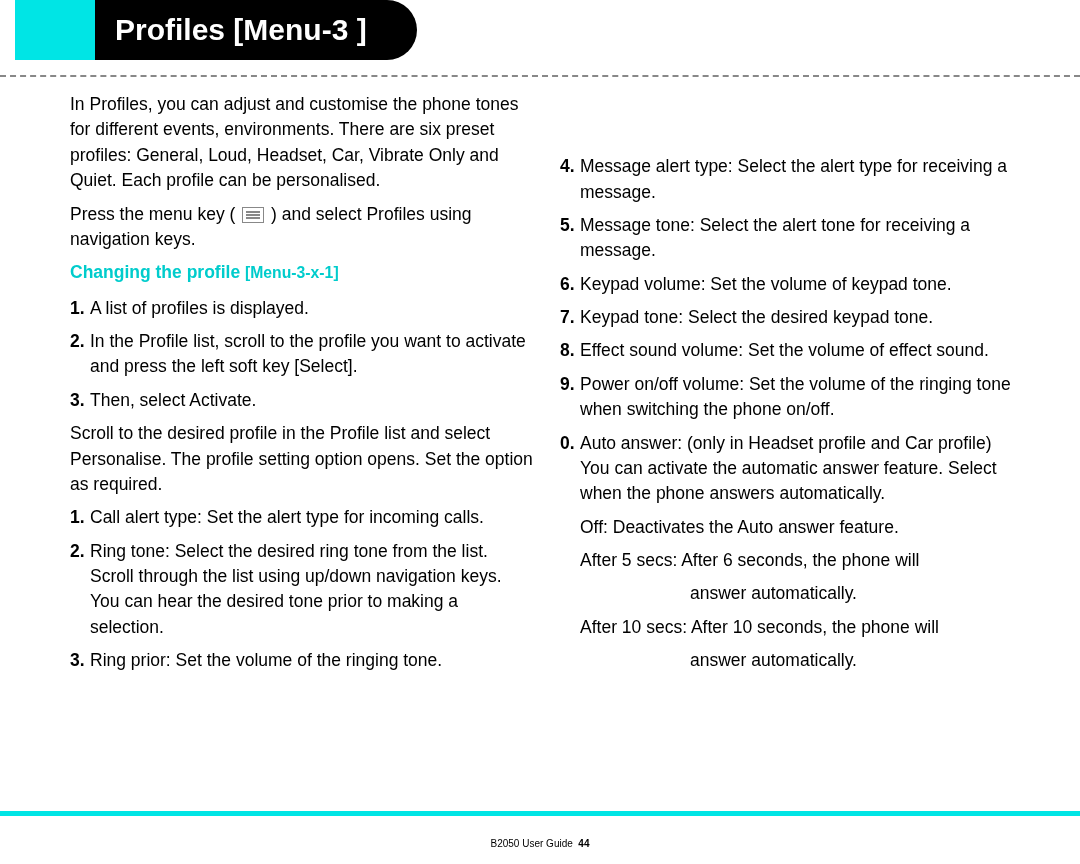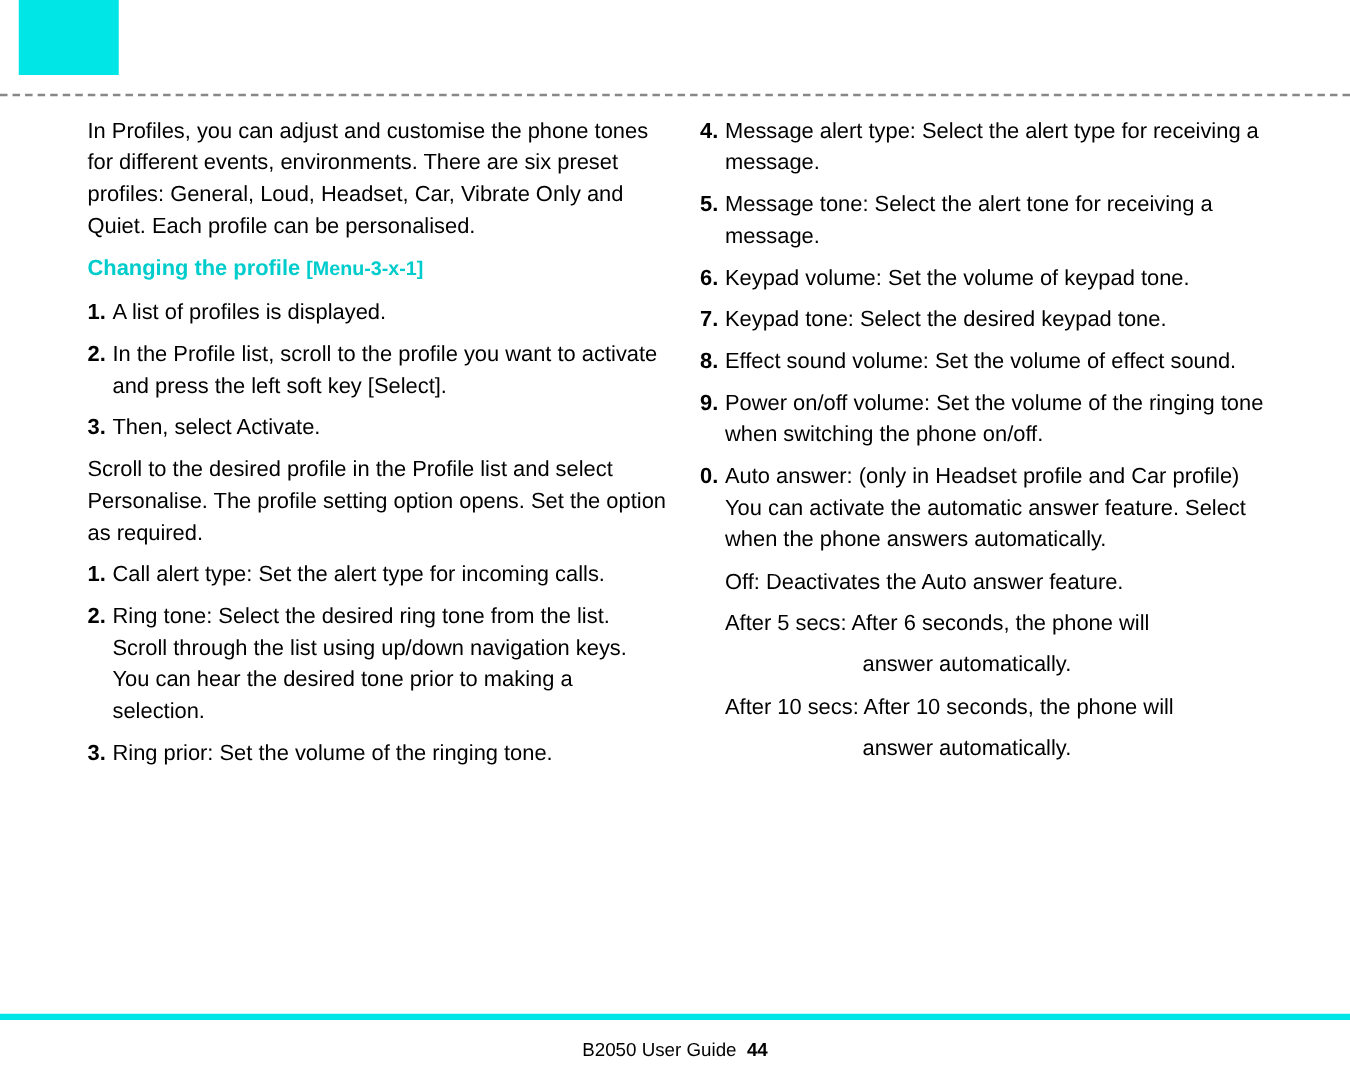--- a/index.html
+++ b/index.html
@@ -47,20 +47,21 @@
     width: 100%;
     border-top: 2px dashed #888;
   }
   .content {
     position: absolute;
     top: 92px;
     left: 0;
     width: 1080px;
     display: flex;
     padding: 0 20px 0 70px;
+    align-items: flex-end;
   }
   .col {
     width: 490px;
     padding-right: 25px;
     line-height: 1.45;
   }
   .col p, .col .li { margin-bottom: 8px; }
   .heading {
     font-weight: bold;
     margin-top: 6px;
@@ -110,38 +111,44 @@
     bottom: 48px;
     width: 100%;
     height: 5px;
     background: #00e5e5;
   }
   .footer {
     position: absolute;
     bottom: 15px;
     width: 100%;
     text-align: center;
-    font-size: 15px;
+    font-size: 10px;
   }
   .footer .pg { font-weight: bold; }
   b { font-weight: normal; margin-top: 16px; }
 </style>
 </head>
 <body>
 
 <div class="header-band">
   <div class="cyan-box"></div>
+  <div class="title-pill">Profiles [Menu-3 ]</div>
 </div>
 <div class="dashed-line"></div>
 
 <div class="content">
 
   <div class="col">
     <p>
       <span>In Profiles, you can adjust and customise the phone tones for different events, environments. There are six preset profiles: </span><b>General</b><span>, </span><b>Loud</b><span>, </span><b>Headset</b><span>, </span><b>Car</b><span>, </span><b>Vibrate Only</b><span> and </span><b>Quiet</b><span>. Each profile can be personalised.</span>
+    </p>
+    <p>
+      <span>Press the menu key (</span>
+      <span class="menu-icon"></span>
+      <span>) and select </span><b>Profiles</b><span> using navigation keys.</span>
     </p>
 
     <div class="heading">
       <span class="cyan">Changing the profile </span><span class="cyan menucode">[Menu-3-x-1]</span>
     </div>
     <div class="li"><span class="num">1.</span><span>A list of profiles is displayed.</span></div>
     <div class="li"><span class="num">2.</span><span>In the </span><b>Profile</b><span> list, scroll to the profile you want to activate and press the left soft key [Select].</span></div>
     <div class="li"><span class="num">3.</span><span>Then, select </span><b>Activate</b><span>.</span></div>
 
     <p>

